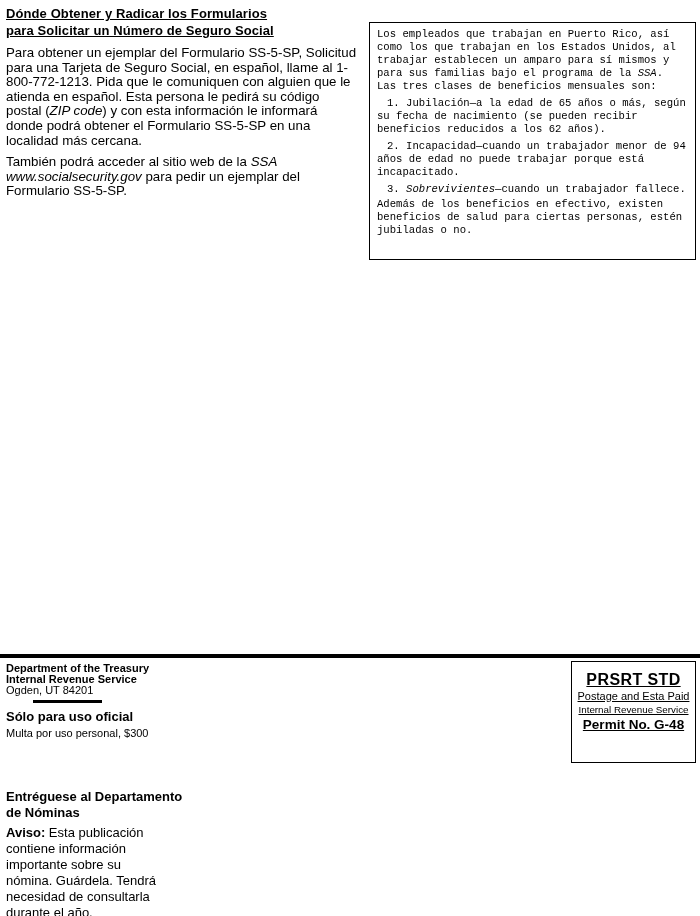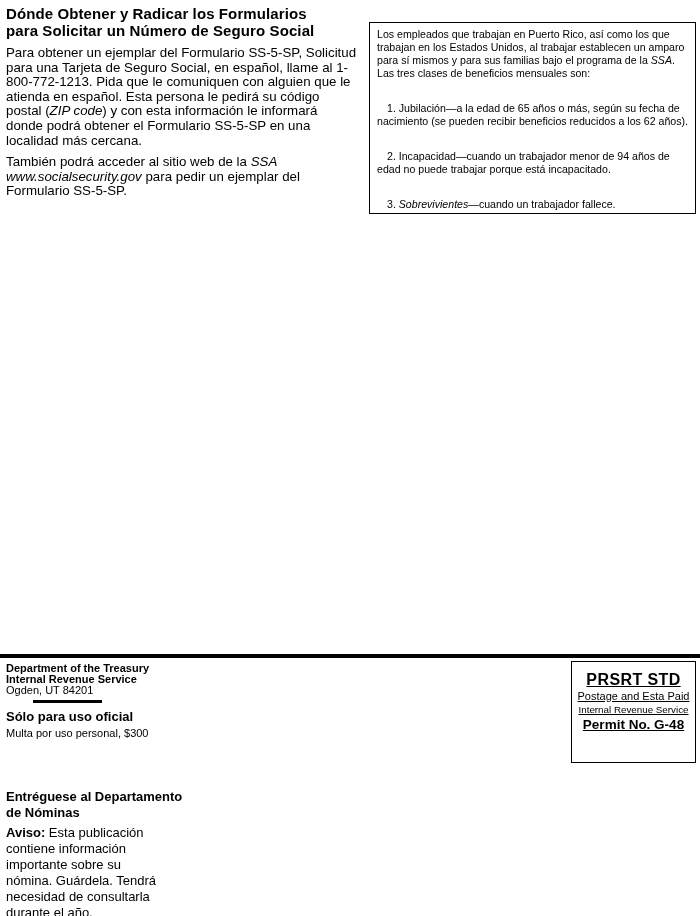--- a/index.html
+++ b/index.html
@@ -6,35 +6,35 @@
   html, body { background: #ffffff; }
   body {
     width: 700px; height: 916px;
     color: #000;
     font-family: "Liberation Sans", sans-serif;
   }
   .page { position: relative; width: 700px; height: 916px; overflow: hidden; background: #fff; }
 
   
   .col-left { position: absolute; left: 6px; top: 5px; width: 352px; }
-  .page-title { font-size: 15px; line-height: 17px; font-weight: bold; margin-bottom: 7px; letter-spacing: 0.1px; }
+  .page-title { font-size: 13px; line-height: 17px; font-weight: bold; margin-bottom: 7px; letter-spacing: 0.1px; text-decoration: underline; }
   .line { display: block; }
   .body-p { font-size: 13.3px; line-height: 14.6px; margin-bottom: 7px; }
   i { font-style: italic; }
   b { font-weight: bold; }
 
   
   .info-box {
     position: absolute; left: 369px; top: 22px; width: 327px;
     border: 1.5px solid #000;
-    padding: 5px 7px 2px 7px;
-    font-size: 10.6px; line-height: 13px;
+    padding: 5px 7px 22px 7px;
+    font-size: 10.6px; line-height: 13px; font-family: Liberation Mono, monospace;
   }
   .box-p { margin: 0; }
-  .box-p + .box-p { margin-top: 22px; }
+  .box-p + .box-p { margin-top: 4px; }
   .box-p.indent { text-indent: 10px; }
   .box-p.outro { margin-top: 2px; }
 
   
   .rule-full { position: absolute; left: 0; top: 654px; width: 700px; height: 4px; background: #000; }
   .agency-block { position: absolute; left: 6px; top: 663px; font-size: 11px; line-height: 11px; }
   .bold { font-weight: bold; }
   .rule-short { position: absolute; left: 33px; top: 700px; width: 69px; height: 3px; background: #000; }
   .official-heading { position: absolute; left: 6px; top: 709px; font-size: 13px; font-weight: bold; }
   .penalty { position: absolute; left: 6px; top: 727px; font-size: 11px; }
@@ -65,20 +65,21 @@
     </h1>
     <p class="body-p"><span>Para obtener un ejemplar del Formulario SS-5-SP, Solicitud para una Tarjeta de Seguro Social, en español, llame al 1-800-772-1213. Pida que le comuniquen con alguien que le atienda en español. Esta persona le pedirá su código postal (</span><i>ZIP code</i><span>) y con esta información le informará donde podrá obtener el Formulario SS-5-SP en una localidad más cercana.</span></p>
     <p class="body-p"><span>También podrá acceder al sitio web de la </span><i>SSA www.socialsecurity.gov</i><span> para pedir un ejemplar del Formulario SS-5-SP.</span></p>
   </div>
 
   <div class="info-box">
     <p class="box-p"><span>Los empleados que trabajan en Puerto Rico, así como los que trabajan en los Estados Unidos, al trabajar establecen un amparo para sí mismos y para sus familias bajo el programa de la </span><i>SSA</i><span>. Las tres clases de beneficios mensuales son:</span></p>
     <p class="box-p indent"><span>1. Jubilación—a la edad de 65 años o más, según su fecha de nacimiento (se pueden recibir beneficios reducidos a los 62 años).</span></p>
     <p class="box-p indent"><span>2. Incapacidad—cuando un trabajador menor de 94 años de edad no puede trabajar porque está incapacitado.</span></p>
     <p class="box-p indent"><span>3. </span><i>Sobrevivientes</i><span>—cuando un trabajador fallece.</span></p>
+    <p class="box-p outro">Además de los beneficios en efectivo, existen beneficios de salud para ciertas personas, estén jubiladas o no.</p>
   </div>
 
   <div class="rule-full"></div>
 
   <div class="agency-block">
     <div class="line bold">Department of the Treasury</div>
     <div class="line bold">Internal Revenue Service</div>
     <div class="line">Ogden, UT 84201</div>
   </div>
 

